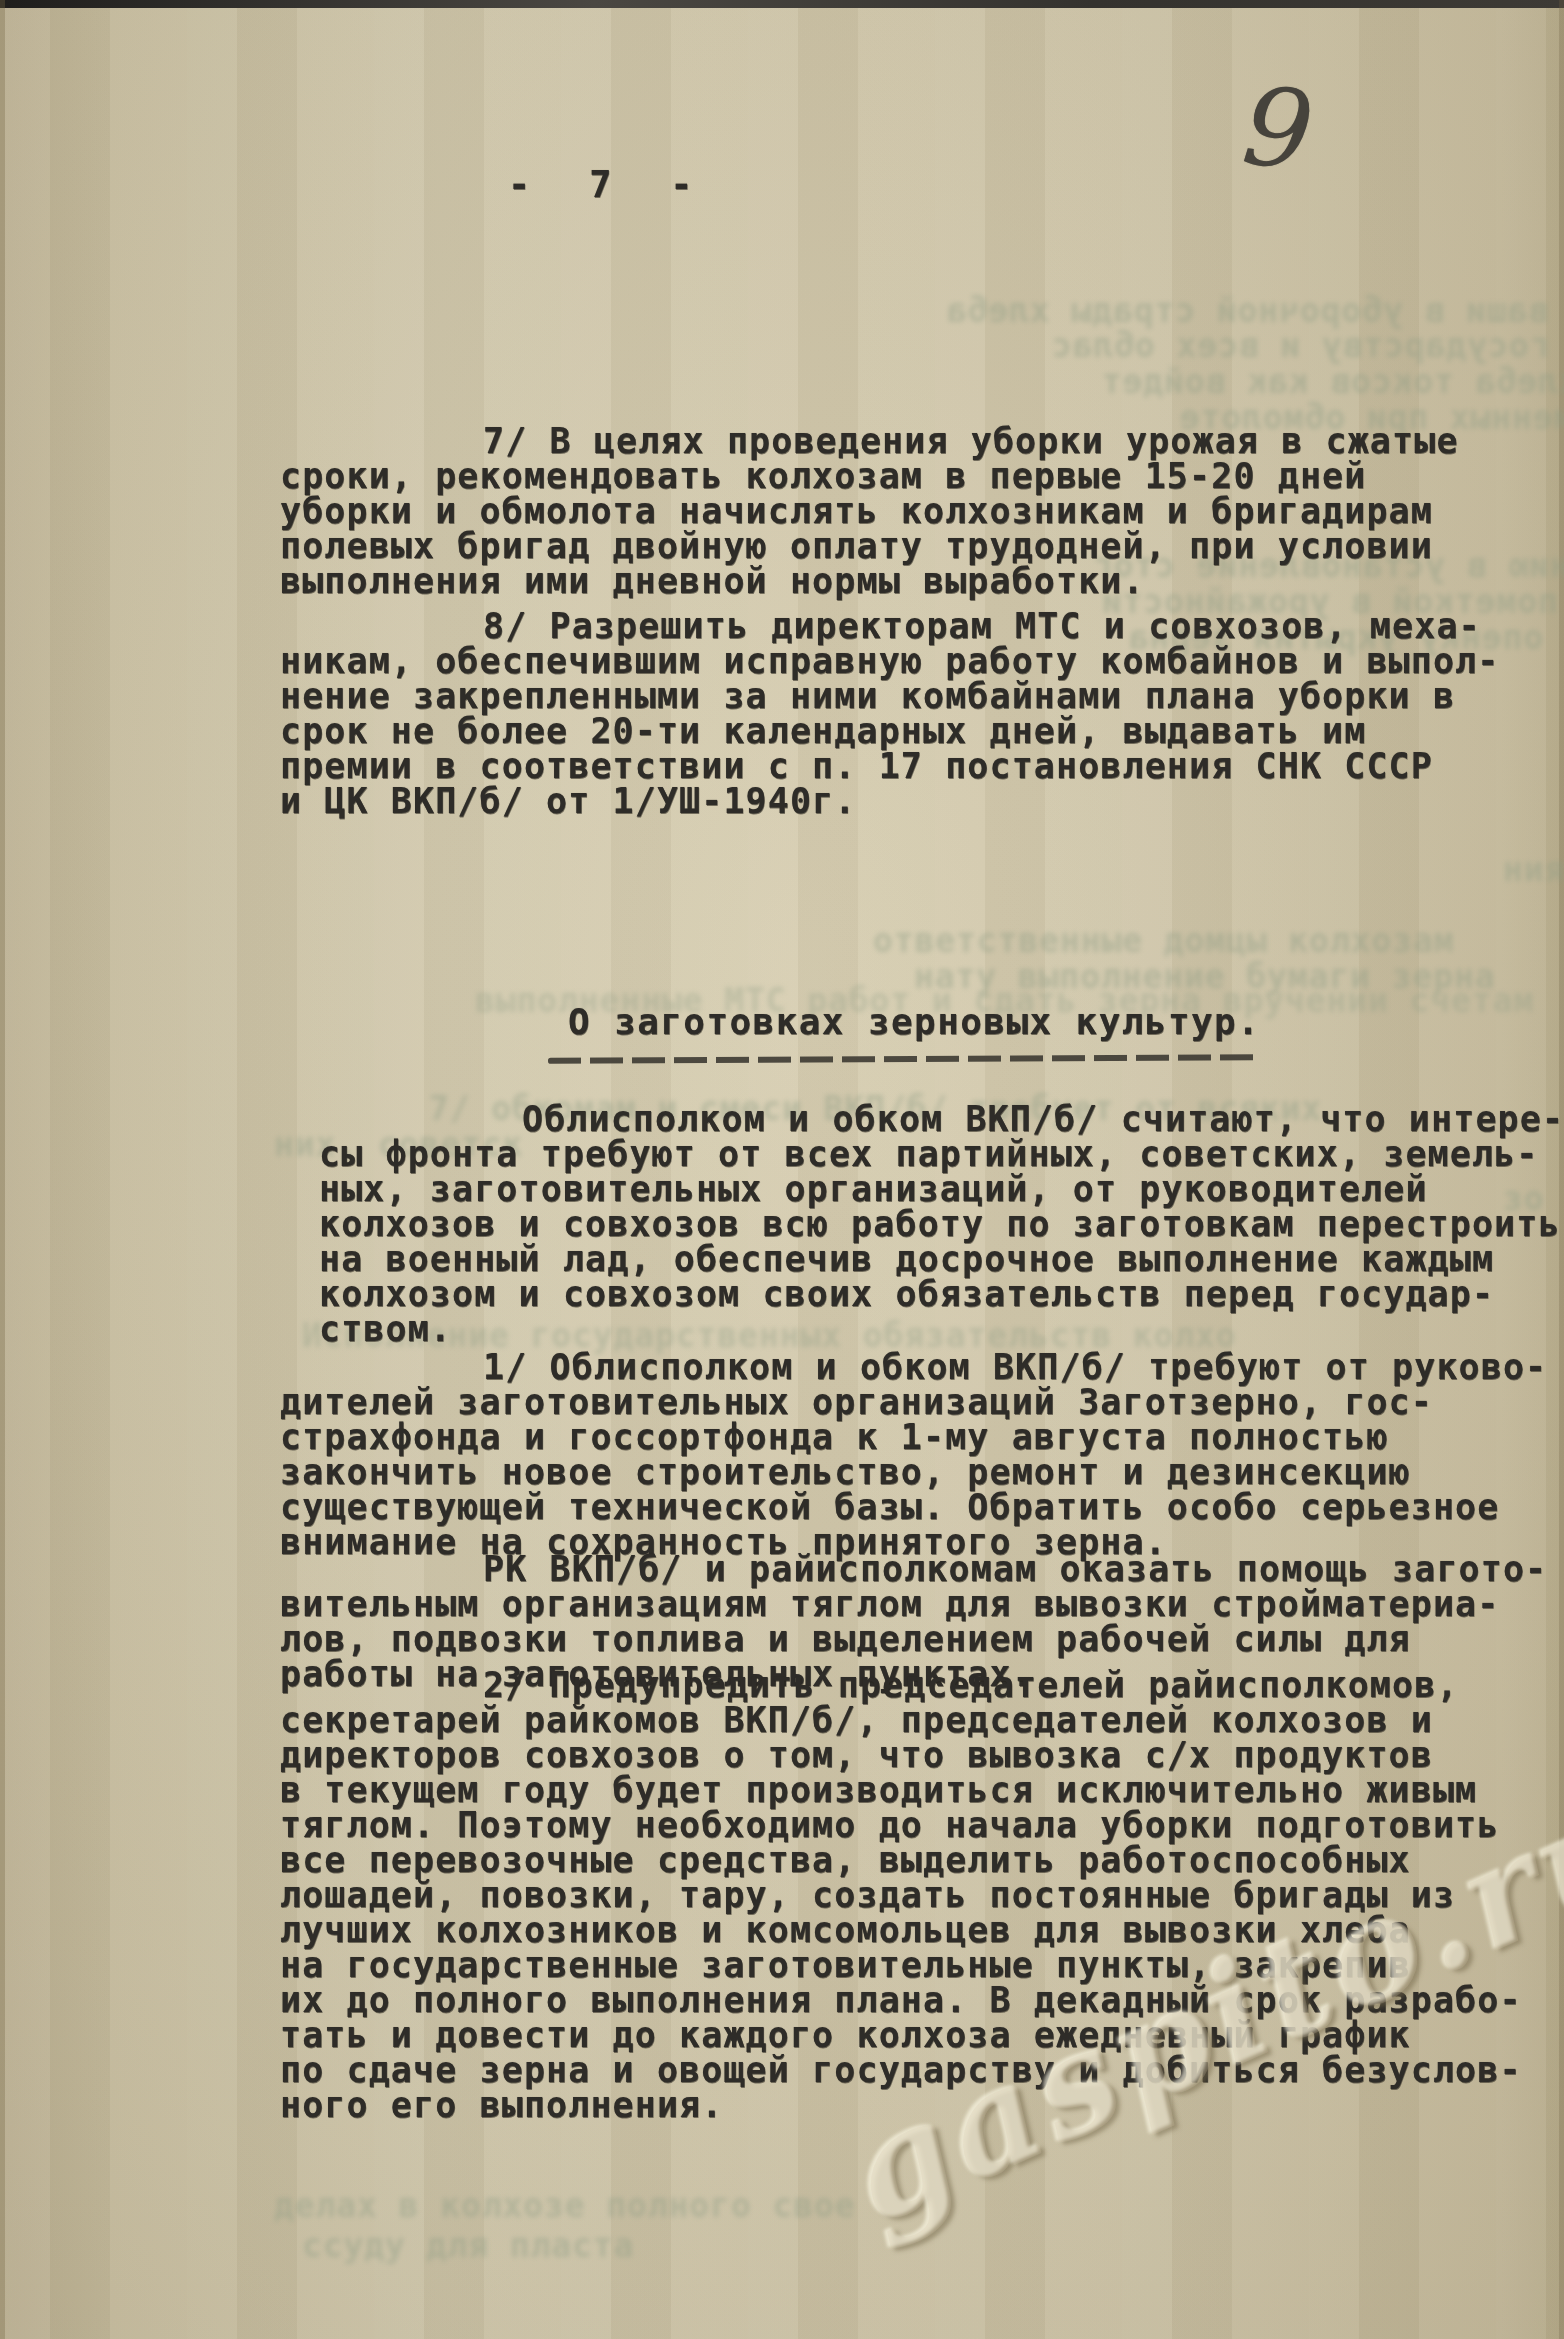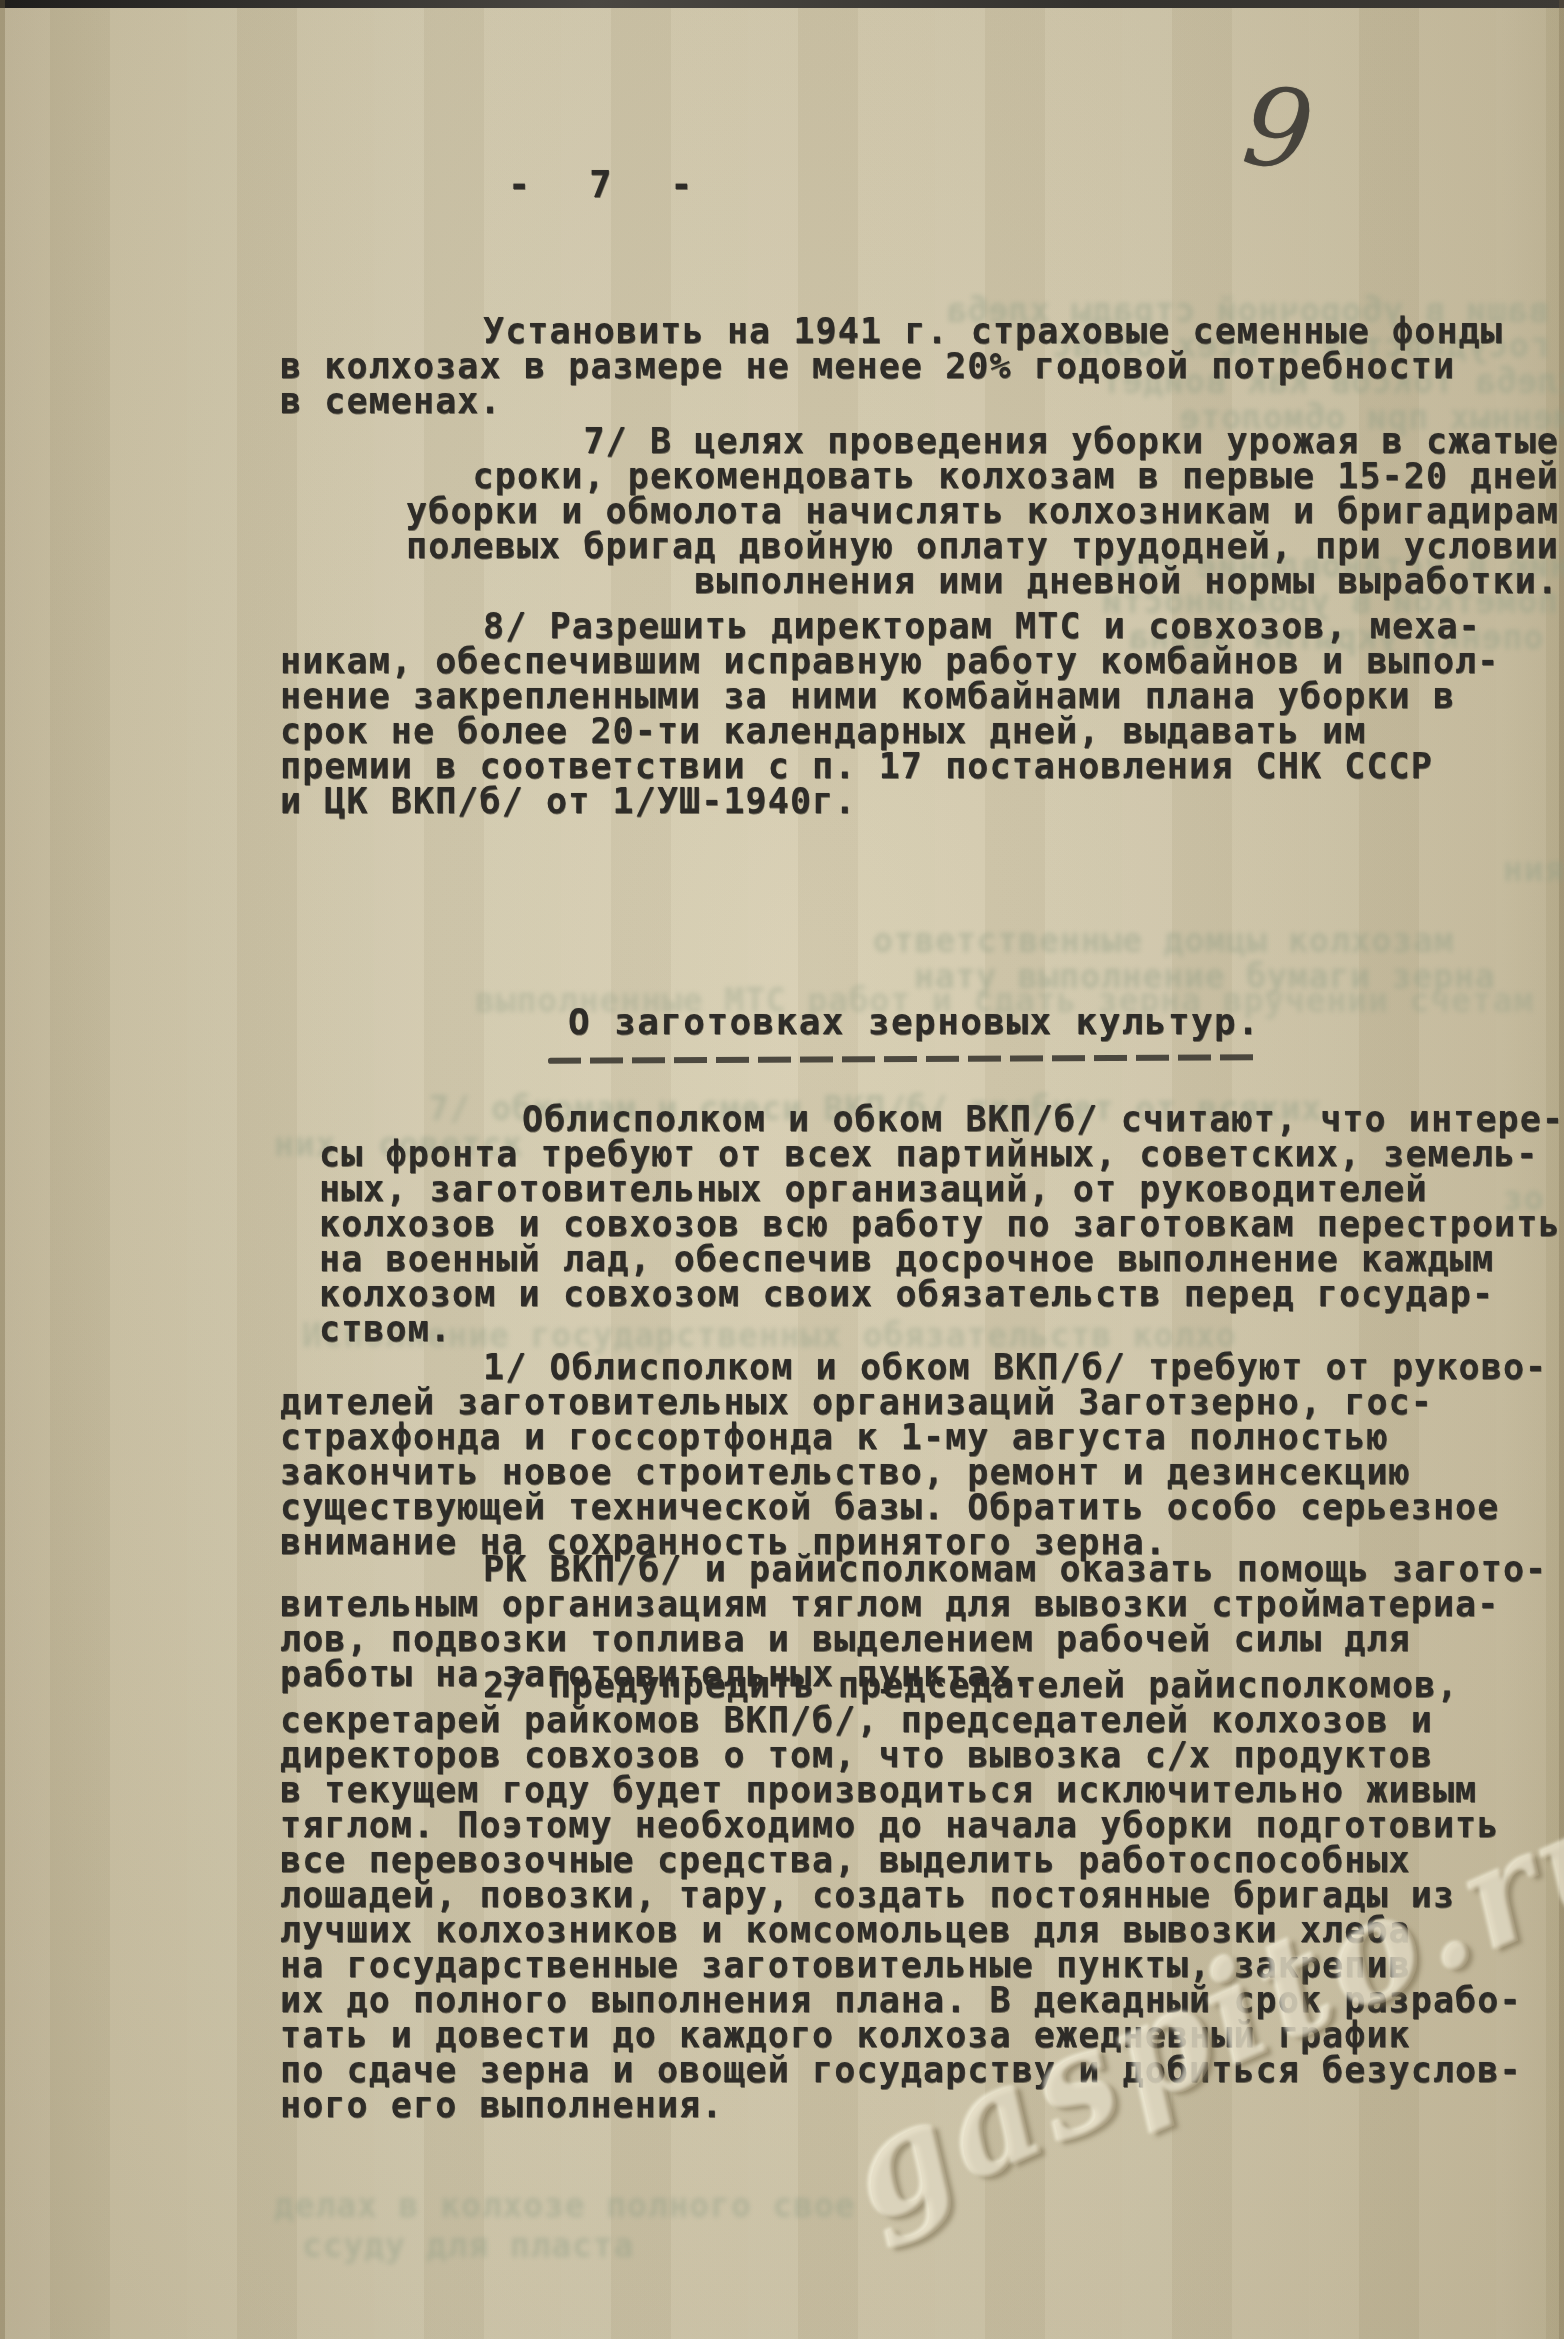--- a/index.html
+++ b/index.html
@@ -38,21 +38,21 @@
     letter-spacing:1.1px;
     text-shadow:0.5px 0.7px 0.6px rgba(38,35,28,0.55), 0 0 0.9px rgba(38,35,28,0.35);
   }
   .para{
     position:absolute;left:280px;width:1279px;
     font-size:35px;line-height:35px;
     white-space:pre-line;
     text-indent:203px;
   }
   .p1{top:314px;}
-  .p2{top:424px;text-align:right;}
+  .p2{top:424px;}
   .p3{top:609px;}
   .p4{top:813px;}
   .p5{top:1102px;margin-left:39px;}
   .p6{top:1350px;}
   .p7{top:1552px;}
   .p8{top:1668px;}
   .pagenum{
     position:absolute;left:508px;top:163px;
     font-size:37px;letter-spacing:18.3px;
   }
@@ -137,23 +137,20 @@
   <div class="bleed bt12">них, советск</div>
   <div class="bleed bt13">Исполнение государственных обязательств колхо</div>
   <div class="bleed bt14">делах в колхозе полного свое</div>
   <div class="bleed bt15">ссуду для пласта</div>
   <div class="bleed bt16">ния</div>
   <div class="bleed bt17">зо</div>
 
   <div class="typed pagenum">- 7 -</div>
   <div class="handwritten">9</div>
 
-  <div class="typed para p1">Установить на 1941 г. страховые семенные фонды
-в колхозах в размере не менее 20% годовой потребности
-в семенах.</div>
   <div class="typed para p2">7/ В целях проведения уборки урожая в сжатые
 сроки, рекомендовать колхозам в первые 15-20 дней
 уборки и обмолота начислять колхозникам и бригадирам
 полевых бригад двойную оплату трудодней, при условии
 выполнения ими дневной нормы выработки.</div>
   <div class="typed para p3">8/ Разрешить директорам МТС и совхозов, меха-
 никам, обеспечившим исправную работу комбайнов и выпол-
 нение закрепленными за ними комбайнами плана уборки в
 срок не более 20-ти календарных дней, выдавать им
 премии в соответствии с п. 17 постановления СНК СССР

